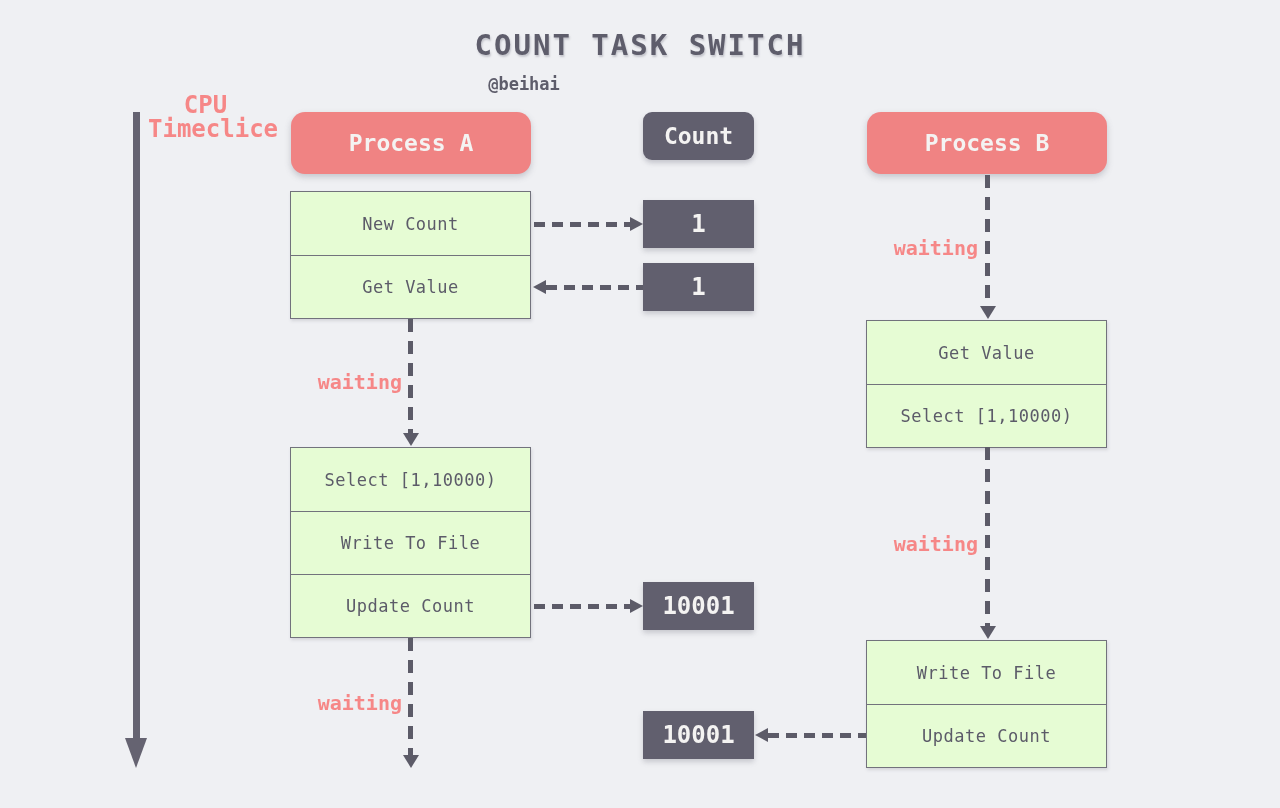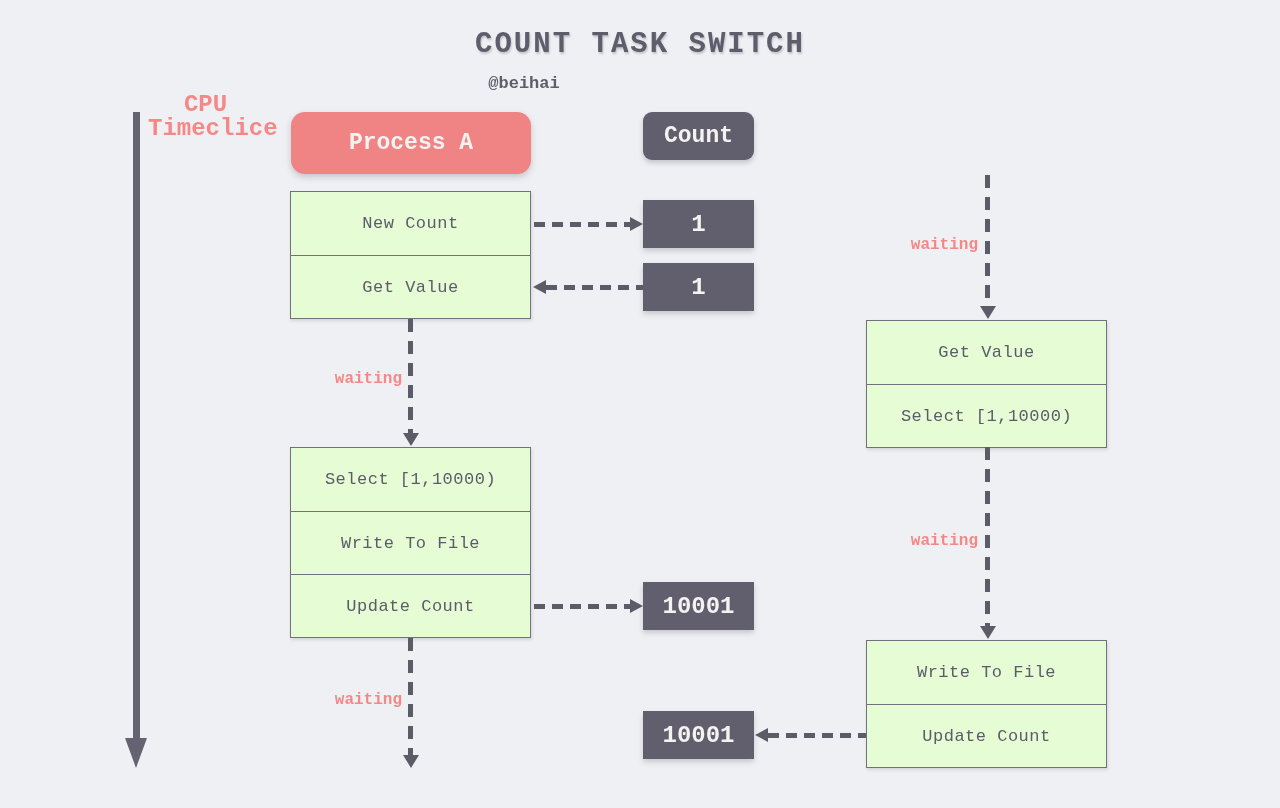--- a/index.html
+++ b/index.html
@@ -9,21 +9,21 @@
     --green:#e6fcd4;
     --green-border:#72727c;
     --text-dark:#5c5b69;
     --text-light:#f4f3f2;
     --label-red:#f68787;
     --arrow:#5c5b68;
   }
   *{margin:0;padding:0;box-sizing:border-box;}
   html,body{width:1280px;height:808px;}
   body{font-family:"DejaVu Sans Mono","Liberation Mono",monospace;background:var(--bg);}
-  .canvas{position:relative;width:1280px;height:808px;background:var(--bg);overflow:hidden;font-family:Liberation Mono, monospace;}
+  .canvas{position:relative;width:1280px;height:808px;background:var(--bg);overflow:hidden;}
 
   .title{position:absolute;left:0;top:28px;width:1280px;text-align:center;
     font-size:29px;font-weight:bold;letter-spacing:2px;color:#5e5d6b;
     text-shadow:1px 2px 2px rgba(120,120,135,.35);}
   .subtitle{position:absolute;left:0;top:74px;width:1048px;text-align:center;
     font-size:17px;font-weight:bold;color:#5e5d6b;}
 
   .tl-line{position:absolute;left:133px;top:112px;width:7px;height:628px;background:#656371;}
   .tl-head{position:absolute;left:125px;top:738px;width:0;height:0;
     border-left:11px solid transparent;border-right:11px solid transparent;
@@ -61,39 +61,40 @@
   .vline{position:absolute;width:5px;
     background:repeating-linear-gradient(180deg,var(--arrow) 0 13px,transparent 13px 22px);}
   .head-r{position:absolute;width:0;height:0;border-top:7px solid transparent;
     border-bottom:7px solid transparent;border-left:13px solid var(--arrow);}
   .head-l{position:absolute;width:0;height:0;border-top:7px solid transparent;
     border-bottom:7px solid transparent;border-right:13px solid var(--arrow);}
   .head-d{position:absolute;width:0;height:0;border-left:8px solid transparent;
     border-right:8px solid transparent;border-top:13px solid var(--arrow);}
 
   .waiting{position:absolute;width:100px;text-align:right;color:var(--label-red);
-    font-size:16px;font-weight:bold;}
+    font-size:20px;font-weight:bold;}
 </style>
 </head>
 <body>
 
 <div class="canvas">
 
   <div class="title">COUNT TASK SWITCH</div>
   <div class="subtitle">@beihai</div>
 
   <div class="tl-line"></div>
   <div class="tl-head"></div>
   <div class="cpu-label">
     <div>CPU</div>
     <div>Timeclice</div>
   </div>
 
   <div class="hdr hdr-dark hdr-count">Count</div>
   <div class="hdr hdr-salmon hdr-pa">Process A</div>
+  <div class="hdr hdr-salmon hdr-pb">Process B</div>
 
   <div class="block blk-a1">
     <div class="row">New Count</div>
     <div class="row">Get Value</div>
   </div>
 
   <div class="block blk-a2">
     <div class="row">Select [1,10000)</div>
     <div class="row">Write To File</div>
     <div class="row">Update Count</div>

